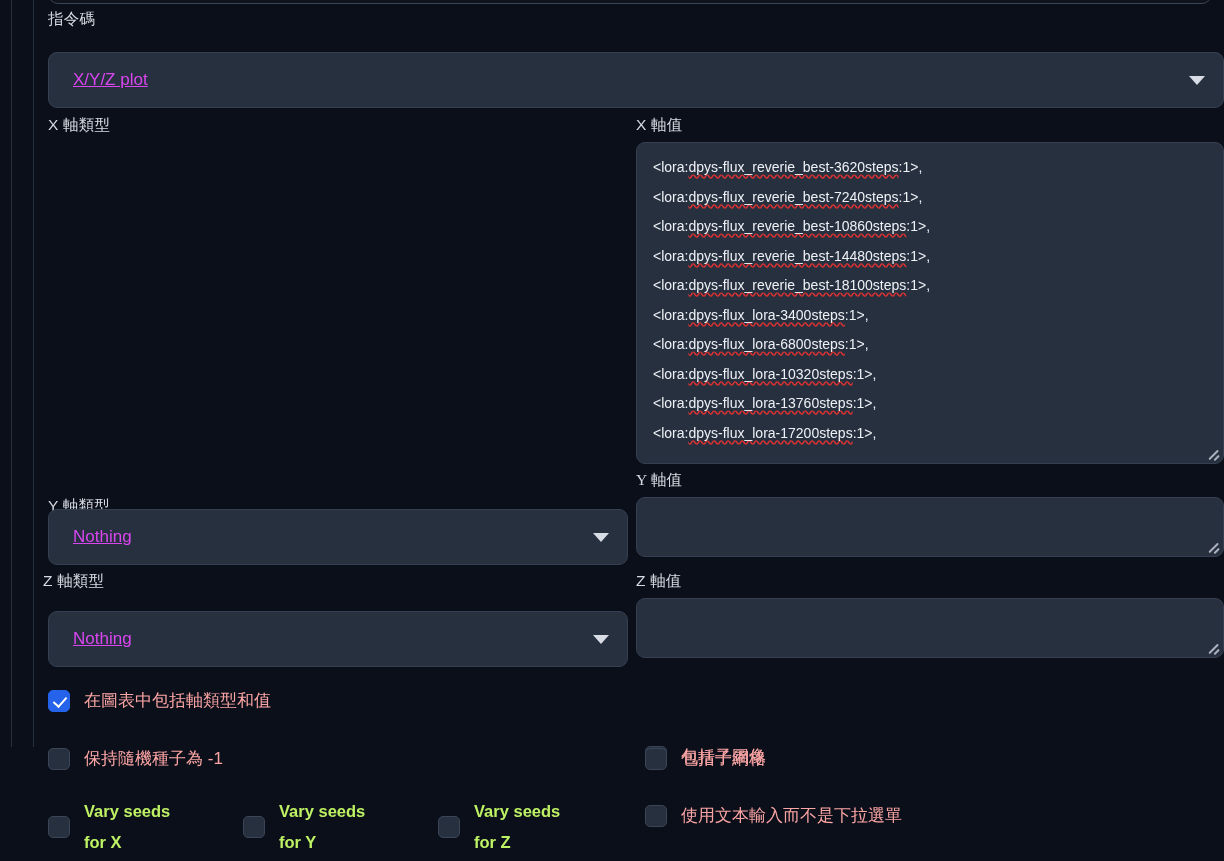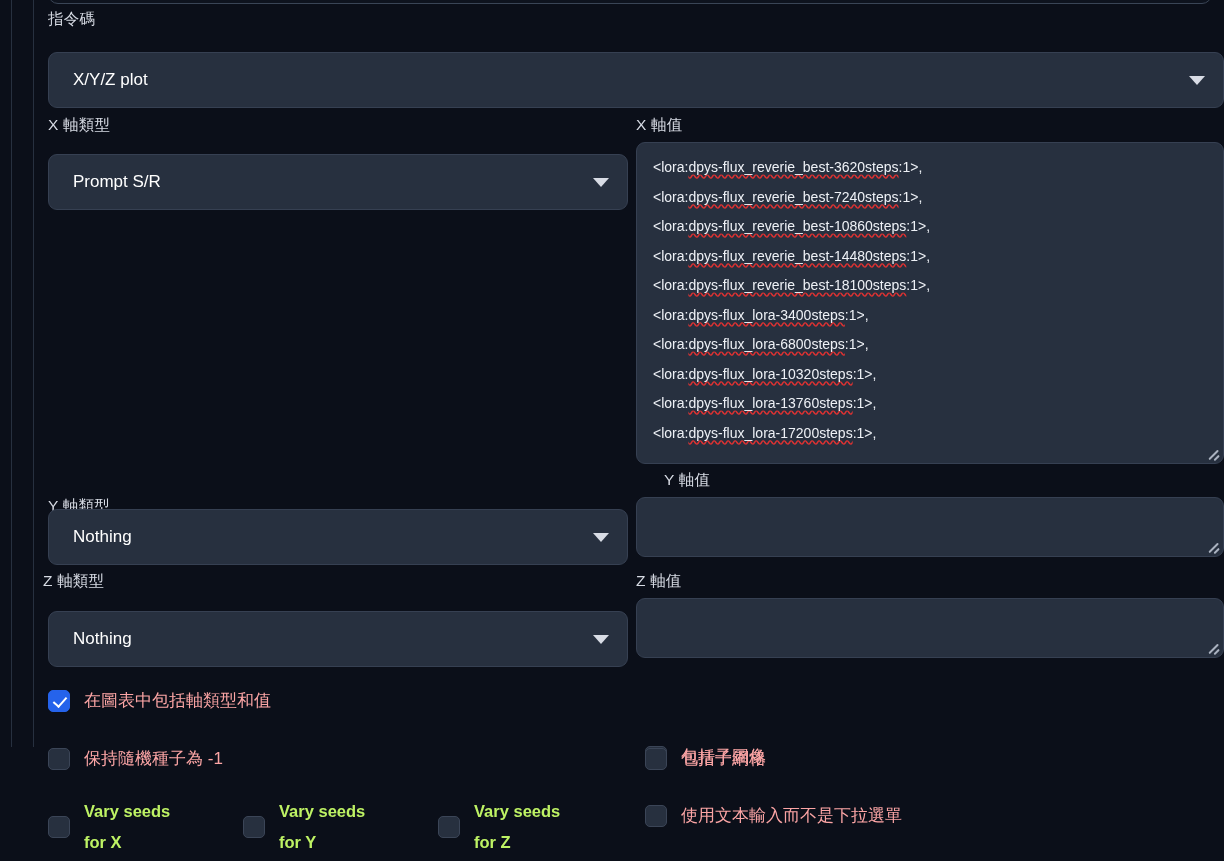--- a/index.html
+++ b/index.html
@@ -69,25 +69,26 @@
     border: 1px solid #364052;
     border-radius: 9px;
     height: 56px;
     display: flex;
     align-items: center;
     padding: 0 18px 0 24px;
     cursor: pointer;
   }
   .dropdown .value {
     font-size: 17px;
-    color: #ffffff;
+    color: #d946ef;
     flex: 1;
     white-space: nowrap;
     overflow: hidden;
     text-overflow: ellipsis;
+    text-decoration: underline;
   }
   .caret {
     width: 0; height: 0;
     border-left: 8px solid transparent;
     border-right: 8px solid transparent;
     border-top: 9px solid #d8dce5;
     flex: 0 0 auto;
     margin-left: 10px;
   }
 
@@ -211,44 +212,40 @@
 
     <div class="abs dropdown" style="left:14px; top:52px; width:1176px;">
       <span class="value">X/Y/Z plot</span>
       <span class="caret"></span>
     </div>
 
     <div class="abs" style="left:14px; top:116px;">
       <span class="field-label">X 軸類型</span>
     </div>
 
-    <div class="abs dropdown" style="left:14px; top:154px; width:580px;">
-      <span class="value">Prompt S/R</span>
-      <span class="caret"></span>
-    </div>
 
     <div class="abs" style="left:602px; top:116px;">
       <span class="field-label">X 軸值</span>
     </div>
 
     <div class="abs textbox" style="left:602px; top:142px; width:588px; height:322px;">
       <div class="lines" id="x-lines"><div><span class="tline">&lt;lora:</span><span class="tline sq">dpys-flux_reverie_best-3620steps</span><span class="tline">:1&gt;,</span></div><div><span class="tline">&lt;lora:</span><span class="tline sq">dpys-flux_reverie_best-7240steps</span><span class="tline">:1&gt;,</span></div><div><span class="tline">&lt;lora:</span><span class="tline sq">dpys-flux_reverie_best-10860steps</span><span class="tline">:1&gt;,</span></div><div><span class="tline">&lt;lora:</span><span class="tline sq">dpys-flux_reverie_best-14480steps</span><span class="tline">:1&gt;,</span></div><div><span class="tline">&lt;lora:</span><span class="tline sq">dpys-flux_reverie_best-18100steps</span><span class="tline">:1&gt;,</span></div><div><span class="tline">&lt;lora:</span><span class="tline sq">dpys-flux_lora-3400steps</span><span class="tline">:1&gt;,</span></div><div><span class="tline">&lt;lora:</span><span class="tline sq">dpys-flux_lora-6800steps</span><span class="tline">:1&gt;,</span></div><div><span class="tline">&lt;lora:</span><span class="tline sq">dpys-flux_lora-10320steps</span><span class="tline">:1&gt;,</span></div><div><span class="tline">&lt;lora:</span><span class="tline sq">dpys-flux_lora-13760steps</span><span class="tline">:1&gt;,</span></div><div><span class="tline">&lt;lora:</span><span class="tline sq">dpys-flux_lora-17200steps</span><span class="tline">:1&gt;,</span></div></div>
       <span class="resize-handle"></span>
     </div>
 
     <div class="abs" style="left:14px; top:497px;">
       <span class="field-label">Y 軸類型</span>
     </div>
 
     <div class="abs dropdown" style="left:14px; top:509px; width:580px;">
       <span class="value">Nothing</span>
       <span class="caret"></span>
     </div>
 
-    <div class="abs" style="left:630px; top:471px;">
+    <div class="abs" style="left:602px; top:471px;font-family:Liberation Serif, serif;">
       <span class="field-label">Y 軸值</span>
     </div>
 
     <div class="abs textbox" style="left:602px; top:497px; width:588px; height:60px;">
       <div class="lines"></div>
       <span class="resize-handle"></span>
     </div>
 
     <div class="abs" style="left:9px; top:572px;">
       <span class="field-label">Z 軸類型</span>

